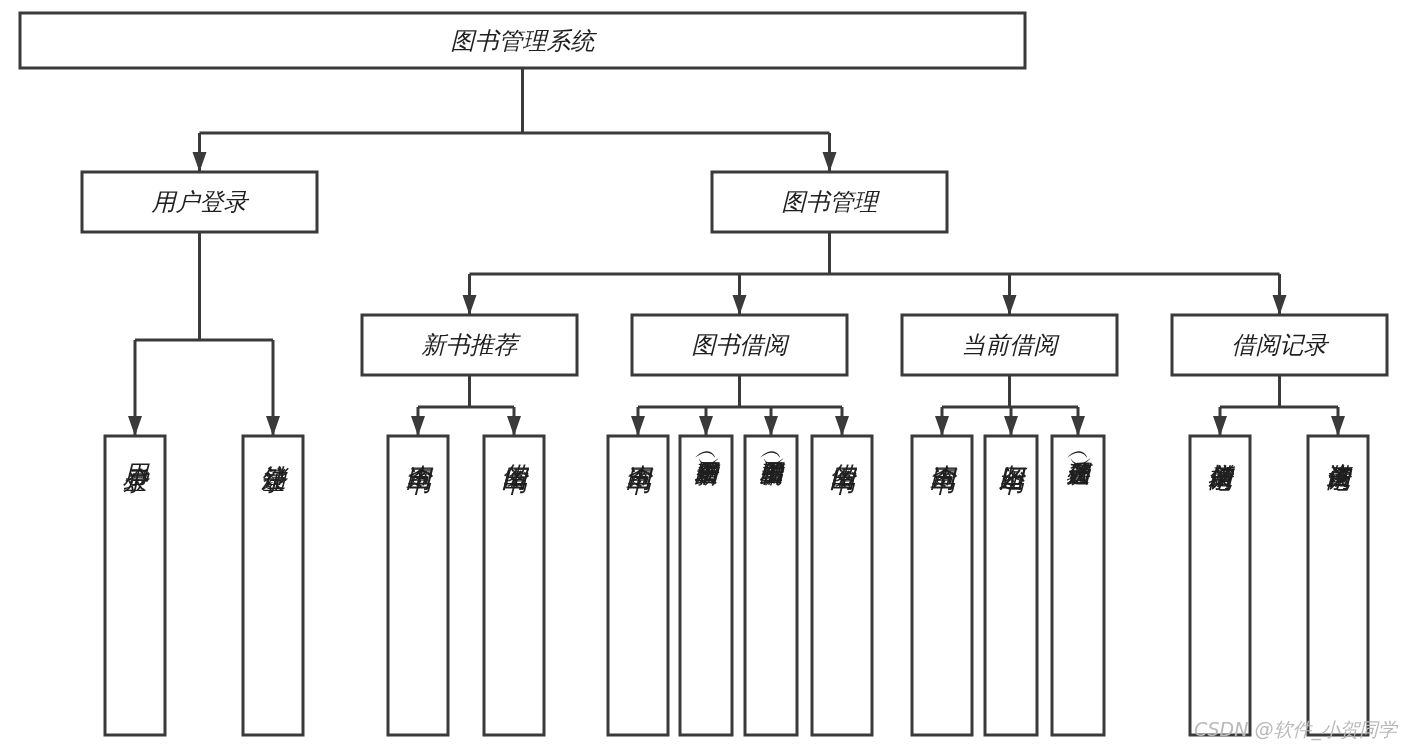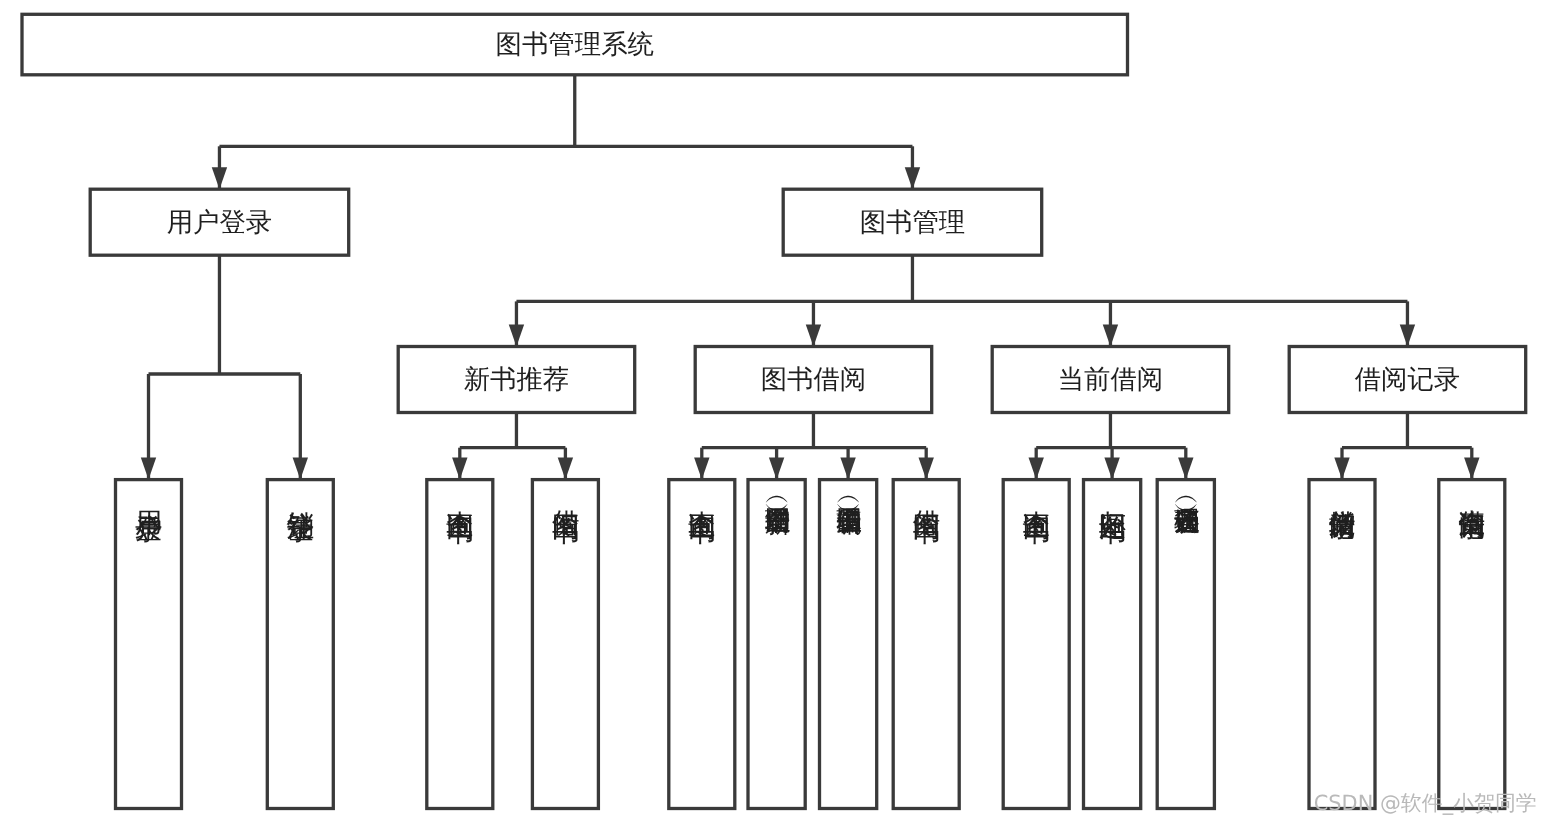--- a/index.html
+++ b/index.html
@@ -11,20 +11,21 @@
     width: 1405px;
     height: 747px;
     font-family: "DejaVu Sans", "Liberation Sans", sans-serif;
     overflow: hidden;
     position: relative;
   }
   #diagram-root {
     position: relative;
     width: 1405px;
     height: 747px;
+    font-style: italic;
   }
   svg#flow-svg {
     position: absolute;
     left: 0;
     top: 0;
     width: 1405px;
     height: 747px;
     display: block;
   }
   .node-box {

